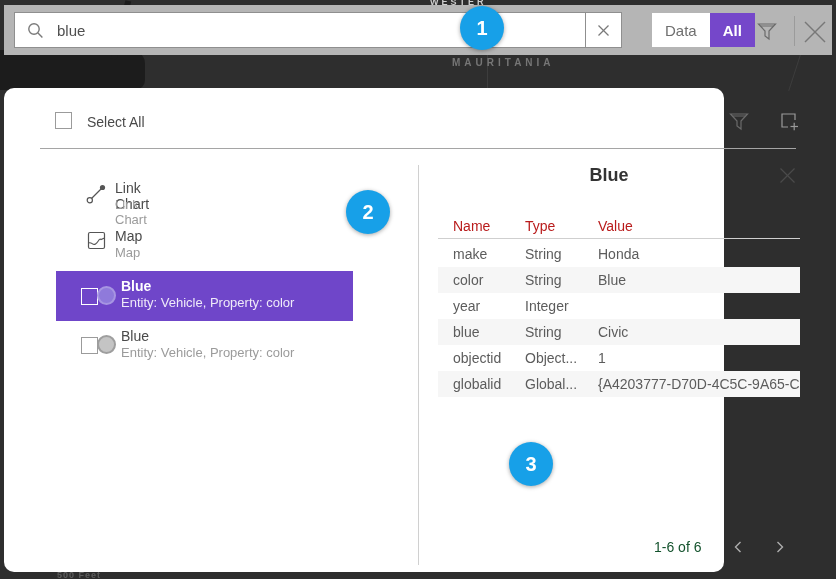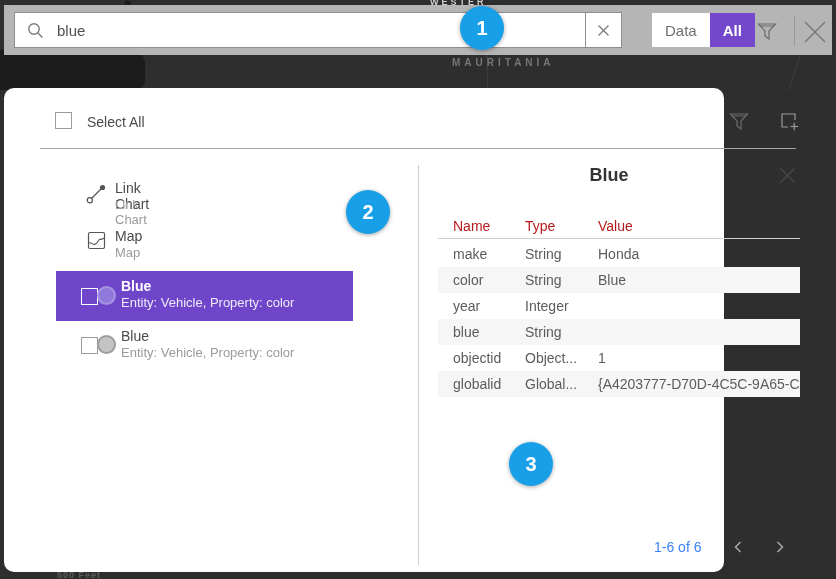--- a/index.html
+++ b/index.html
@@ -73,21 +73,21 @@
                   font-size: 18px; font-weight: 600; color: #333; }
   .detail-close { left: 772px; top: 76px; width: 22px; height: 22px; }
   .table { position: absolute; left: 434px; top: 126px; width: 362px; font-size: 14px; color: #5c5c5c; }
   .t-row { display: grid; grid-template-columns: 87px 73px 1fr; height: 26px; align-items: center; }
   .t-row > div:first-child { padding-left: 15px; }
   .t-row > div { overflow: hidden; white-space: nowrap; }
   .t-head { color: #b91c1c; height: 24px; }
   .t-head-line { height: 1px; background: #cfcfcf; margin-bottom: 2px; }
   .t-row.alt { background: #f6f6f6; }
 
-  .pagination-label { position: absolute; left: 650px; top: 451px; font-size: 14px; color: #3b82f6; text-align: right; }
+  .pagination-label { position: absolute; left: 650px; top: 451px; font-size: 14px; color: #14532d; text-align: right; }
   .page-prev { left: 724px; top: 449px; width: 20px; height: 20px; }
   .page-next { left: 766px; top: 449px; width: 20px; height: 20px; }
 
   
   .badge { position: absolute; width: 44px; height: 44px; border-radius: 50%; background: #17a0e8;
            color: #fff; font-size: 20px; font-weight: bold; display: flex; align-items: center;
            justify-content: center; box-shadow: 0 1px 4px rgba(0,0,0,.35); }
   .badge-1 { left: 460px; top: 6px; }
   .badge-2 { left: 346px; top: 190px; }
   .badge-3 { left: 509px; top: 442px; }
@@ -216,20 +216,21 @@
         <div>String</div>
         <div>Blue</div>
       </div>
       <div class="t-row">
         <div>year</div>
         <div>Integer</div>
       </div>
       <div class="t-row alt">
         <div>blue</div>
         <div>String</div>
+        <div>Civic</div>
       </div>
       <div class="t-row">
         <div>objectid</div>
         <div>Object...</div>
         <div>1</div>
       </div>
       <div class="t-row alt">
         <div>globalid</div>
         <div>Global...</div>
         <div>{A4203777-D70D-4C5C-9A65-C...</div>

